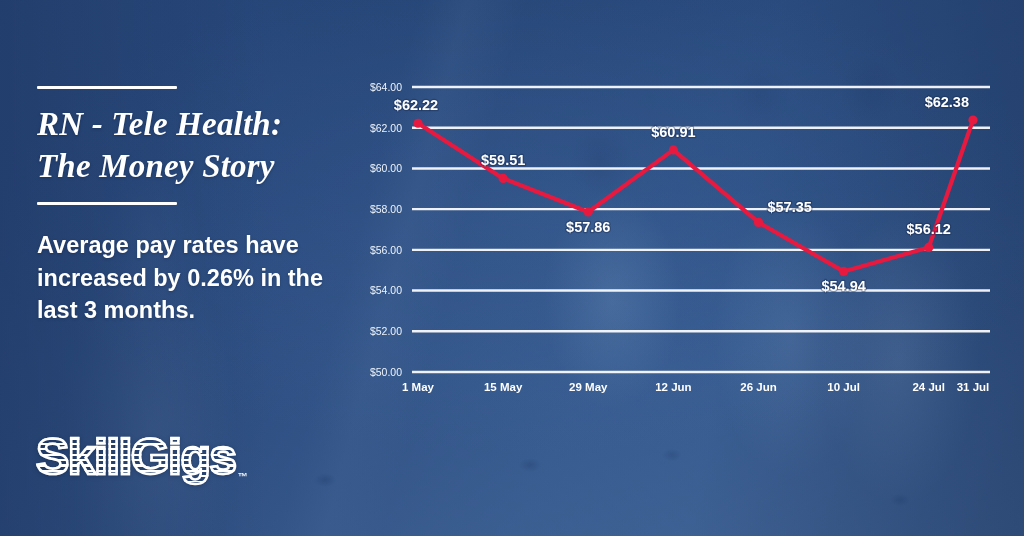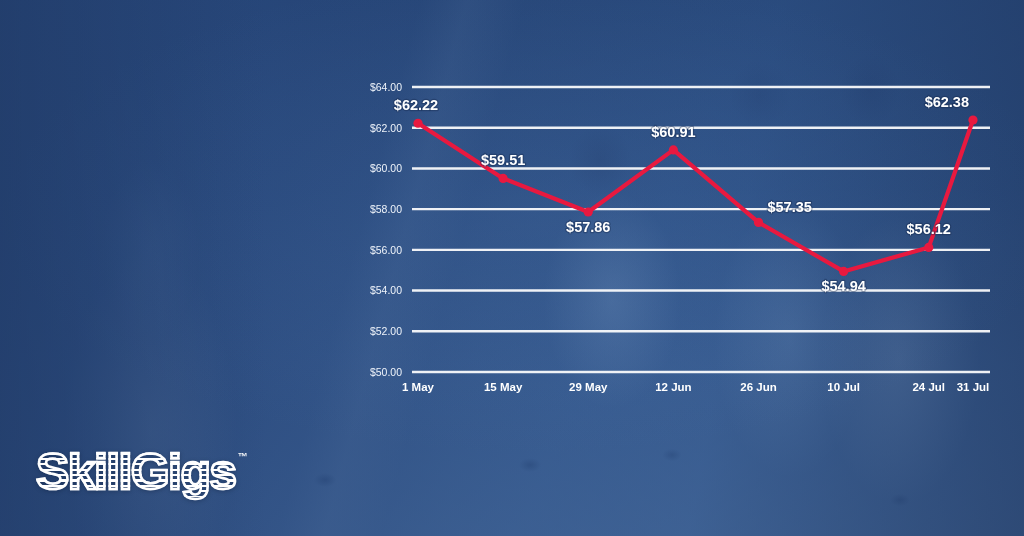--- a/index.html
+++ b/index.html
@@ -94,23 +94,23 @@
     font-size: 23.5px;
     line-height: 1.38;
     width: 295px;
     text-shadow: 0 1px 3px rgba(12,26,52,.3);
   }
 
   
   .logo {
     position: absolute;
     left: 36px;
-    top: 447px;
+    top: 432px;
     display: flex;
-    align-items: flex-start;
+    align-items: flex-end;
   }
   .logo-word {
     position: relative;
     font-family: "Liberation Sans", sans-serif;
     font-weight: 700;
     font-size: 50px;
     line-height: 1;
     letter-spacing: -1.6px;
     color: transparent;
     -webkit-text-stroke: 2.6px #ffffff;
@@ -180,20 +180,27 @@
 </style>
 </head>
 <body>
 
 <div id="infographic">
 
   <div class="bg-photo"></div>
   <div class="bg-overlay"></div>
   <div class="bg-vignette"></div>
 
+  <div class="left-panel">
+    <div class="rule top"></div>
+    <div class="headline">RN - Tele Health:
+The Money Story</div>
+    <div class="rule bottom"></div>
+    <div class="subhead">Average pay rates have increased by 0.26% in the last 3 months.</div>
+  </div>
 
   <div class="logo">
     <span class="logo-word">SkillGigs</span>
     <span class="logo-tm">™</span>
   </div>
 
   <div class="chart">
     <svg id="chart-svg" width="660" height="320" viewBox="0 0 660 320">
         <line x1="72" y1="11" x2="650" y2="11" class="gridline"></line>
         <text x="62" y="14.8" class="ytick-label">$64.00</text>

